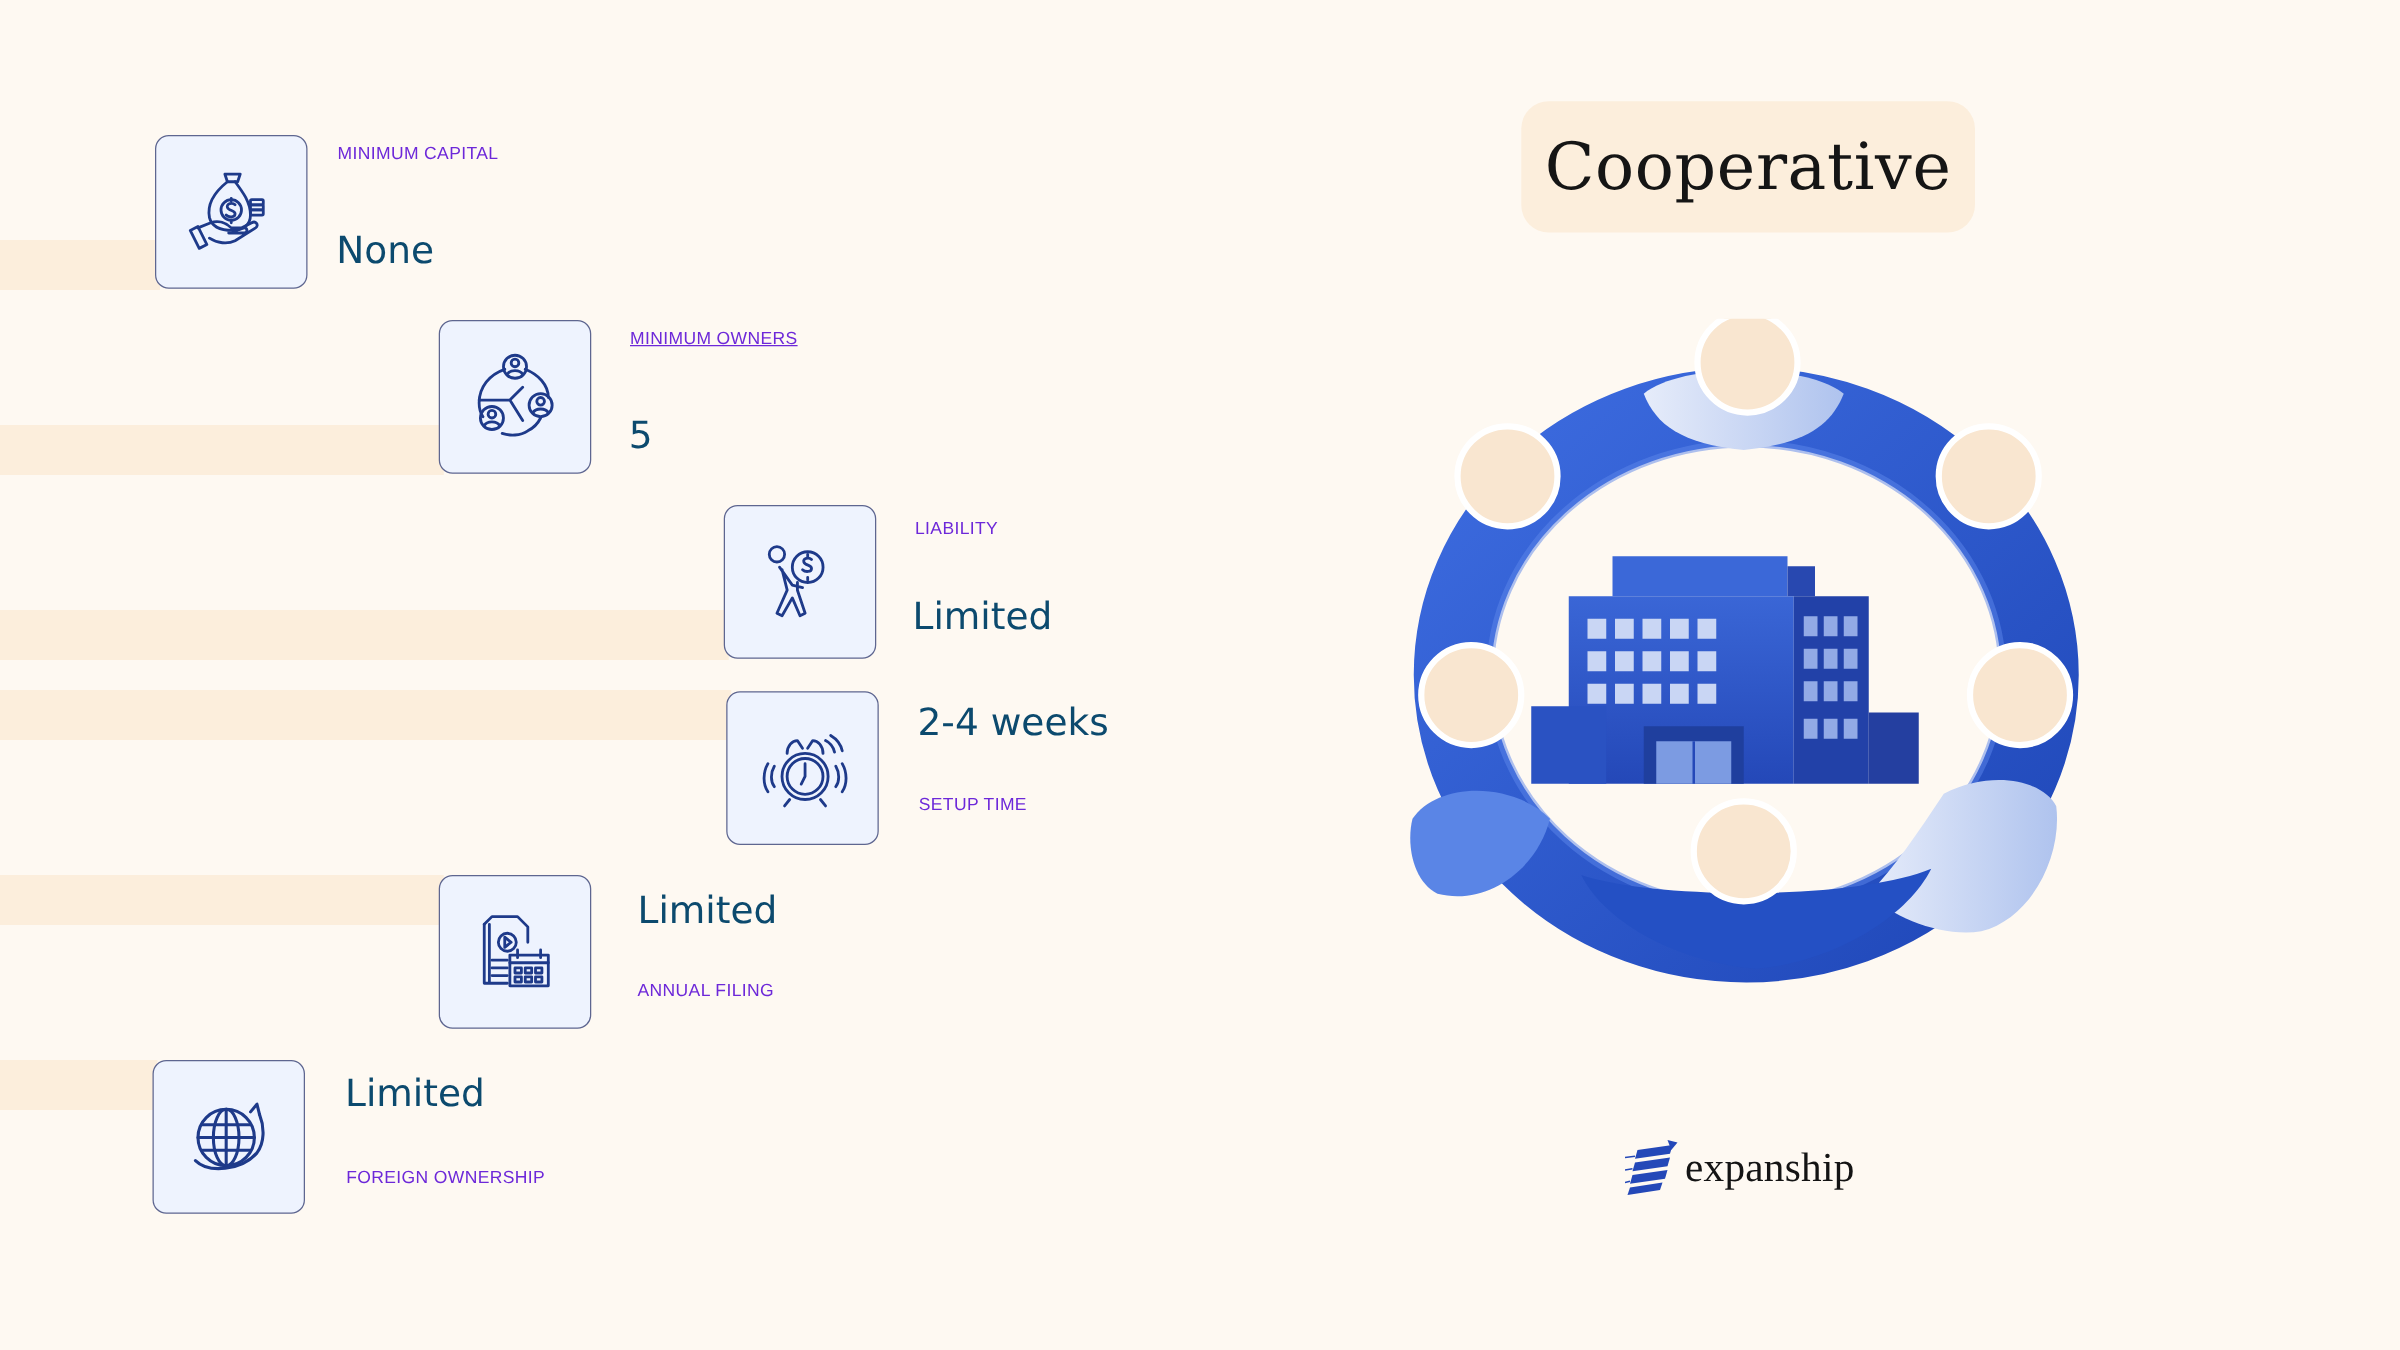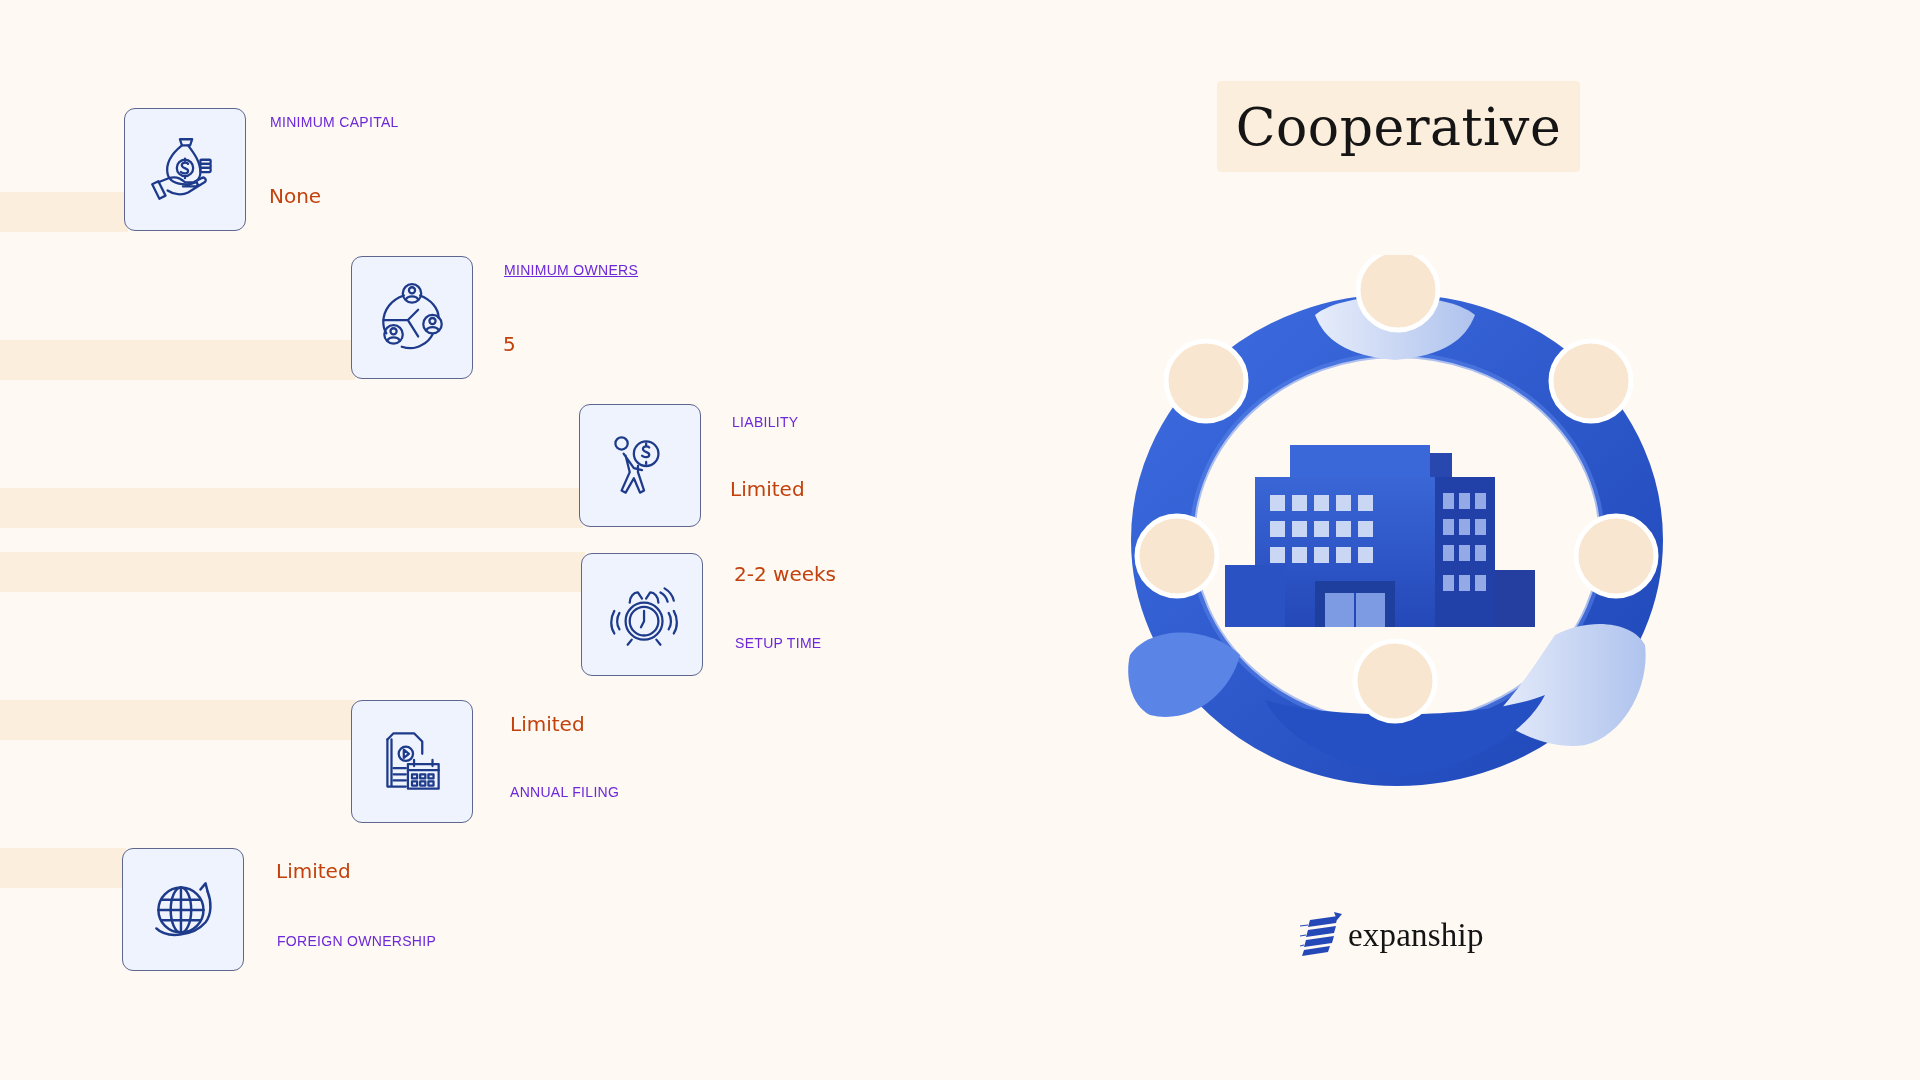--- a/index.html
+++ b/index.html
@@ -22,25 +22,25 @@
   }
   .icon-box svg { width: 82px; height: 82px; }
   .label {
     position: absolute;
     font-size: 14px; letter-spacing: 0.3px;
     color: #6d28d9; white-space: nowrap; line-height: 1;
   }
   .value {
     position: absolute;
     font-family: "DejaVu Sans", sans-serif;
-    font-size: 20px; color: #c2410c; white-space: nowrap; line-height: 1;
+    font-size: 30px; color: #0c4a6e; white-space: nowrap; line-height: 1;
   }
   .title-pill {
-    position: absolute; left: 1217px; top: 81px; width: 363px; height: 91px;
-    background: #FCEEDC; border-radius: 4px;
+    position: absolute; left: 1217px; top: 81px; width: 363px; height: 105px;
+    background: #FCEEDC; border-radius: 22px;
     display: flex; align-items: center; justify-content: center;
   }
   .title-pill span {
     font-family: "DejaVu Serif", serif;
     font-size: 52px; color: #151515; line-height: 1;
     letter-spacing: 0.5px;
   }
   .illustration { position: absolute; left: 1125px; top: 255px; width: 545px; height: 550px; }
   .logo { position: absolute; left: 1300px; top: 912px; display: flex; align-items: center; gap: 4px; }
   .logo-text {
@@ -113,21 +113,21 @@
   <div class="icon-box" style="left:581px;top:553px;">
     <svg viewBox="0 0 80 80" fill="none" stroke="#1E3A8A" stroke-width="2.2" stroke-linecap="round" stroke-linejoin="round">
       <circle cx="42" cy="46" r="18"></circle>
       <circle cx="42" cy="46" r="14"></circle>
       <path d="M42 36 v10 l-3 6"></path>
       <path d="M28 28 c0 -6 4 -10 8 -10 l4 6 M56 28 c0 -6 -4 -10 -8 -10 l-4 6"></path>
       <path d="M30 64 l-4 5 M54 64 l4 5"></path>
       <path d="M18 38 c-3 5 -3 12 0 16 M13 36 c-4 7 -4 16 0 22 M66 38 c3 5 3 12 0 16 M71 36 c4 7 4 16 0 22 M58 18 c4 2 6 5 7 9 M62 14 c5 3 8 7 9 12"></path>
     </svg>
   </div>
-  <div class="value" style="left:734px;top:564px;">2-2 weeks</div>
+  <div class="value" style="left:734px;top:564px;">2-4 weeks</div>
   <div class="label" style="left:735px;top:636px;">SETUP TIME</div>
 </div>
 
 <div>
   <div class="icon-box" style="left:351px;top:700px;">
     <svg viewBox="0 0 80 80" fill="none" stroke="#1E3A8A" stroke-width="2.2" stroke-linecap="round" stroke-linejoin="round">
       <path d="M16 18 l6 -6 h20 l8 8 v12"></path>
       <path d="M16 18 v46 h18 M20 18 v46"></path>
       <circle cx="34" cy="32" r="7"></circle>
         <path d="M32 28 l5 4 l-5 4 z"></path>

